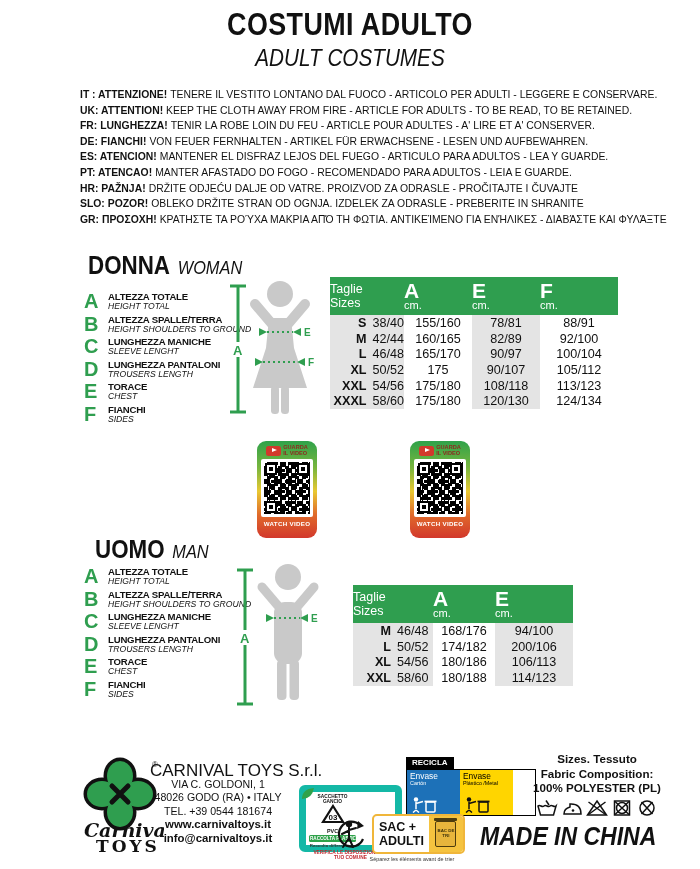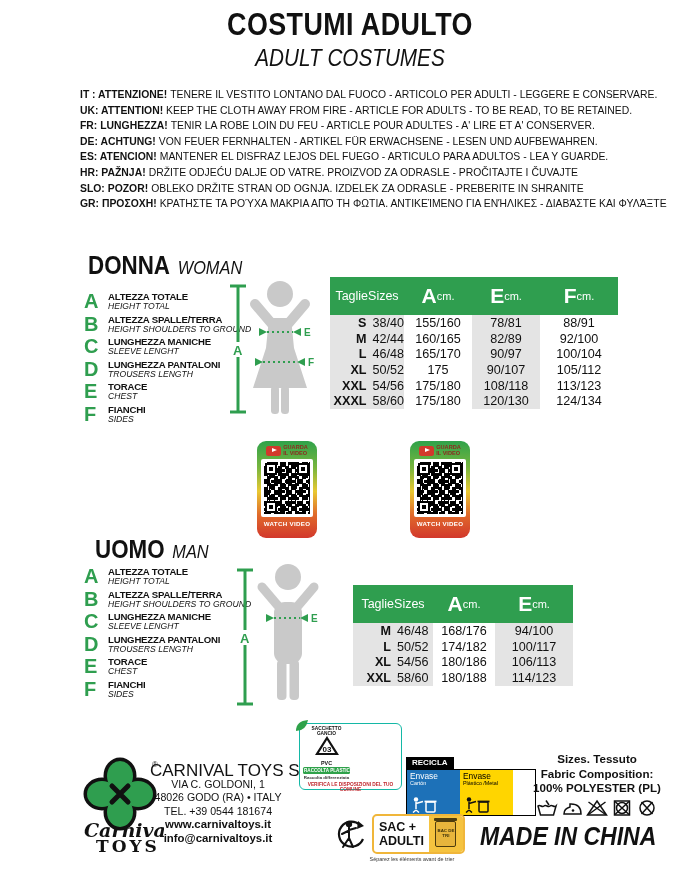--- a/index.html
+++ b/index.html
@@ -34,21 +34,21 @@
 
   
   .woman-fig{left:225px;top:280px}
   .man-fig{left:228px;top:560px}
 
   
   .size-table{position:absolute}
   .donna-table{left:330px;top:277px;width:288px}
   .uomo-table{left:353px;top:585px;width:220px}
   .thead{display:flex;background:#2f9e4f;color:#fff;height:38px}
-  .th{display:flex;flex-direction:row;align-items:center;justify-content:center}
+  .th{display:flex;flex-direction:column;align-items:flex-start;justify-content:center}
   .th-taglie{font-size:12.5px;line-height:14px}
   .th-big{font-size:21px;font-weight:800;line-height:18px}
   .th-unit{font-size:11px;line-height:10px}
   .tr{display:flex;height:15.7px;font-size:12.6px}
   .td{display:flex;align-items:center;justify-content:center;height:100%}
   .td.c1{justify-content:flex-start}
   .gray{background:#e4e4e4}
   .sz{font-weight:800;width:38px;text-align:right;margin-right:6px}
   .donna-table .c1{width:74px}.donna-table .c2{width:68px}
   .donna-table .c3{width:68px}.donna-table .c4{width:78px}
@@ -75,21 +75,21 @@
   .fp.tl{left:4px;top:4px}.fp.tr{right:4px;top:4px}.fp.bl{left:4px;bottom:4px}
   .qr-bottom{font-size:6.2px;font-weight:800;color:#fff;margin-top:3px;letter-spacing:.3px}
 
   
   .logo{left:78px;top:757px}
   .company{left:150px;top:764px;width:136px;text-align:center}
   .co-name{font-size:17px;font-weight:400;line-height:14px;white-space:nowrap}
   .co-line{font-size:10.6px;line-height:13.4px;white-space:nowrap}
   .co-bold{font-size:11.4px;font-weight:800;line-height:13.6px;white-space:nowrap}
 
-  .recycle-panel{left:299px;top:723px;width:103px;height:67px;border:1px solid #14b8a6;border-radius:6px;
+  .recycle-panel{left:299px;top:785px;width:103px;height:67px;border:7px solid #14b8a6;border-radius:6px;
                  background:#fff;box-sizing:border-box;padding:2px 3px}
   .leaf{position:absolute;left:-6px;top:-6px}
   .rp-cols{display:flex;justify-content:space-between}
   .rp-col{width:47px;text-align:center}
   .rp-h{font-size:4.8px;font-weight:700;line-height:5px;height:10px;display:flex;flex-direction:column;justify-content:flex-end}
   .rp-mat{font-size:5.4px;font-weight:700;line-height:6px}
   .rp-band{color:#fff;font-size:4.6px;font-weight:700;border-radius:1.5px;padding:1px;margin-top:1px;white-space:nowrap}
   .band-green{background:#2fa24a}.band-blue{background:#1d71b8}
   .rp-sub{font-size:4.4px;margin-top:.5px;font-weight:700;color:#333}
   .rp-note{color:#c0272d;font-size:4.8px;font-weight:700;text-align:center;margin-top:2px}
@@ -126,22 +126,23 @@
 </head>
 <body>
 
 <div class="abs title">COSTUMI ADULTO</div>
 <div class="abs subtitle">ADULT COSTUMES</div>
 
 <div class="abs warnings">
   <div class="warn-line"><span class="warn-label">IT : ATTENZIONE!</span><span>TENERE IL VESTITO LONTANO DAL FUOCO - ARTICOLO PER ADULTI - LEGGERE E CONSERVARE.</span></div>
   <div class="warn-line"><span class="warn-label">UK: ATTENTION!</span><span>KEEP THE CLOTH AWAY FROM FIRE - ARTICLE FOR ADULTS - TO BE READ, TO BE RETAINED.</span></div>
   <div class="warn-line"><span class="warn-label">FR: LUNGHEZZA!</span><span>TENIR LA ROBE LOIN DU FEU - ARTICLE POUR ADULTES  - A' LIRE ET A' CONSERVER.</span></div>
-  <div class="warn-line"><span class="warn-label">DE: ACHTUNG!</span><span>VON FEUER FERNHALTEN - ARTIKEL FÜR ERWACHSENE  - LESEN UND AUFBEWAHREN.</span></div>
+  <div class="warn-line"><span class="warn-label">DE: FIANCHI!</span><span>VON FEUER FERNHALTEN - ARTIKEL FÜR ERWACHSENE  - LESEN UND AUFBEWAHREN.</span></div>
   <div class="warn-line"><span class="warn-label">ES: ATENCION!</span><span>MANTENER EL DISFRAZ LEJOS DEL FUEGO -  ARTICULO PARA ADULTOS - LEA Y GUARDE.</span></div>
+  <div class="warn-line"><span class="warn-label">PT: ATENCAO!</span><span>MANTER AFASTADO DO FOGO - RECOMENDADO PARA ADULTOS - LEIA E GUARDE.</span></div>
   <div class="warn-line"><span class="warn-label">HR: PAŽNJA!</span><span>DRŽITE ODJEĆU DALJE OD VATRE. PROIZVOD ZA ODRASLE - PROČITAJTE I ČUVAJTE</span></div>
   <div class="warn-line"><span class="warn-label">SLO: POZOR!</span><span>OBLEKO DRŽITE STRAN OD OGNJA. IZDELEK ZA ODRASLE - PREBERITE IN SHRANITE</span></div>
   <div class="warn-line"><span class="warn-label">GR: ΠΡΟΣΟΧΗ!</span><span>ΚΡΑΤΗΣΤΕ ΤΑ ΡΟΎΧΑ ΜΑΚΡΙΑ ΑΠΌ ΤΗ ΦΩΤΙΑ. ΑΝΤΙΚΕΊΜΕΝΟ ΓΙΑ ΕΝΉΛΙΚΕΣ - ΔΙΑΒΆΣΤΕ ΚΑΙ ΦΥΛΆΞΤΕ</span></div>
 </div>
 
 <div class="abs sec-head donna-head">
   <span>DONNA</span><span class="sec-en">WOMAN</span>
 </div>
 
 <div class="abs legend donna-legend">
@@ -425,21 +426,21 @@
         </div>
         <div class="td c2">168/176</div>
         <div class="td c3 gray">94/100</div>
       </div>
     <div class="tr">
         <div class="td c1 gray">
           <span class="sz">L</span>
           <span>50/52</span>
         </div>
         <div class="td c2">174/182</div>
-        <div class="td c3 gray">100/117</div>
+        <div class="td c3 gray">200/106</div>
       </div>
     <div class="tr">
         <div class="td c1 gray">
           <span class="sz">XL</span>
           <span>54/56</span>
         </div>
         <div class="td c2">180/186</div>
         <div class="td c3 gray">106/113</div>
       </div>
     <div class="tr">

